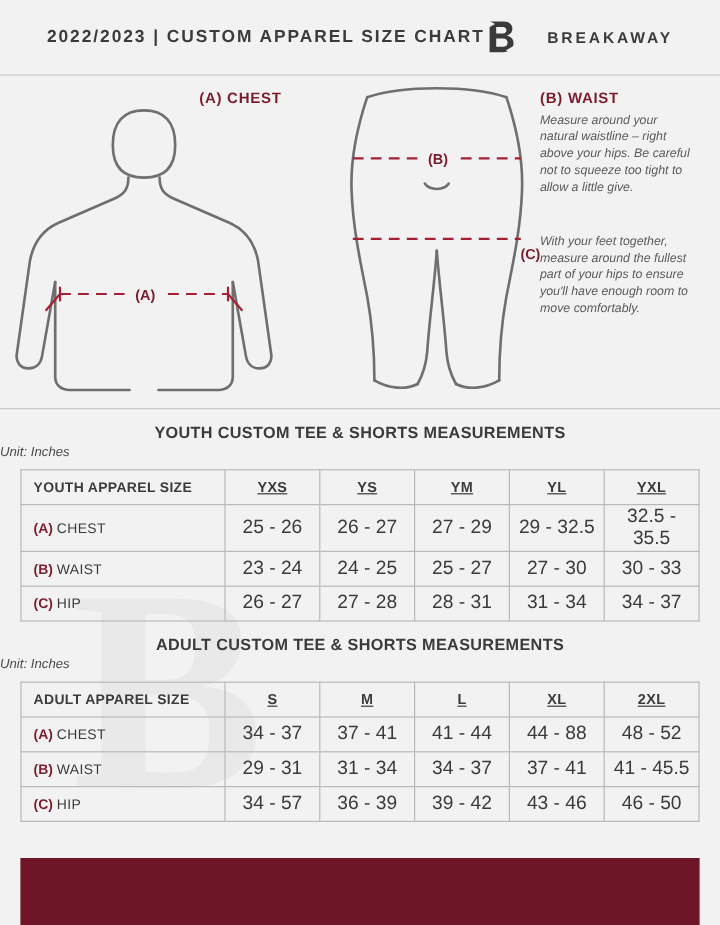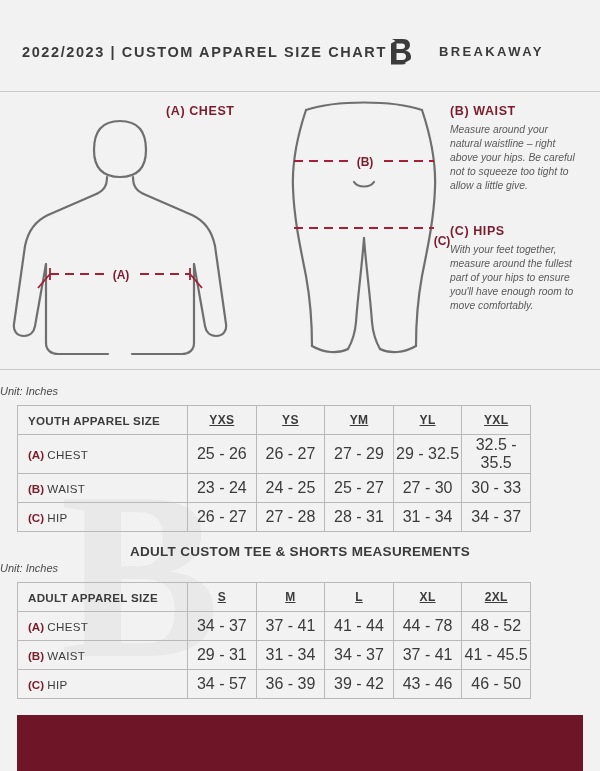--- a/index.html
+++ b/index.html
@@ -25,27 +25,26 @@
     font-weight: 700;
     color: #e9e9e9;
     line-height: 1;
     user-select: none;
     z-index: 0;
   }
   
   .header {
     position: relative;
     z-index: 2;
-    height: 80px;
+    height: 63px;
     padding: 0 22px;
     display: flex;
     align-items: center;
-    justify-content: flex-start;
+    justify-content: center;
     border-bottom: 1px solid #c9c9c9;
-    margin-top: 12px;
   }
   .header-title {
     font-size: 14.5px;
     font-weight: 700;
     letter-spacing: 1.6px;
     color: #3b3b3b;
     white-space: nowrap;
   }
   .brand {
     display: flex;
@@ -113,21 +112,21 @@
   }
   .sec-unit {
     text-align: left;
     font-size: 11px;
     font-style: italic;
     color: #4a4a4a;
     margin-top: 3px;
     margin-bottom: 8px;
   }
   table {
-    width: 514px;
+    width: 566px;
     margin: 0 17px;
     border-collapse: collapse;
     table-layout: fixed;
     border-radius: 21px;
   }
   th, td {
     border: 1px solid #b9b9b9;
     height: 29px;
     font-size: 16px;
     color: #3b3b3b;
@@ -236,29 +235,26 @@
 
     <div class="note note-waist">
       <div class="note-title">
         <span class="paren">(B)</span>
         <span>WAIST</span>
       </div>
       <div class="note-body">Measure around your natural waistline – right above your hips. Be careful not to squeeze too tight to allow a little give.</div>
     </div>
 
     <div class="note note-hips">
-      <div class="note-title">
-        <span class="paren">(C)</span>
-        <span>HIPS</span>
-      </div>
       <div class="note-body">With your feet together, measure around the fullest part of your hips to ensure you'll have enough room to move comfortably.</div>
     </div>
   </div>
 
   <div class="section">
+    <div class="sec-title">YOUTH CUSTOM TEE &amp; SHORTS MEASUREMENTS</div>
     <div class="sec-unit">Unit: Inches</div>
     <table>
       <colgroup>
           <col class="first">
           <col>
           <col>
           <col>
           <col>
           <col>
         </colgroup>
@@ -330,21 +326,21 @@
           <th class="colhead">2XL</th>
         </tr>
         <tr>
           <td class="rowhead">
             <span class="tag">(A)</span>
             <span class="rowlabel">CHEST</span>
           </td>
           <td>34 - 37</td>
           <td>37 - 41</td>
           <td>41 - 44</td>
-          <td>44 - 78</td>
+          <td>44 - 88</td>
           <td>48 - 52</td>
         </tr>
         <tr>
           <td class="rowhead">
             <span class="tag">(B)</span>
             <span class="rowlabel">WAIST</span>
           </td>
           <td>29 - 31</td>
           <td>31 - 34</td>
           <td>34 - 37</td>

